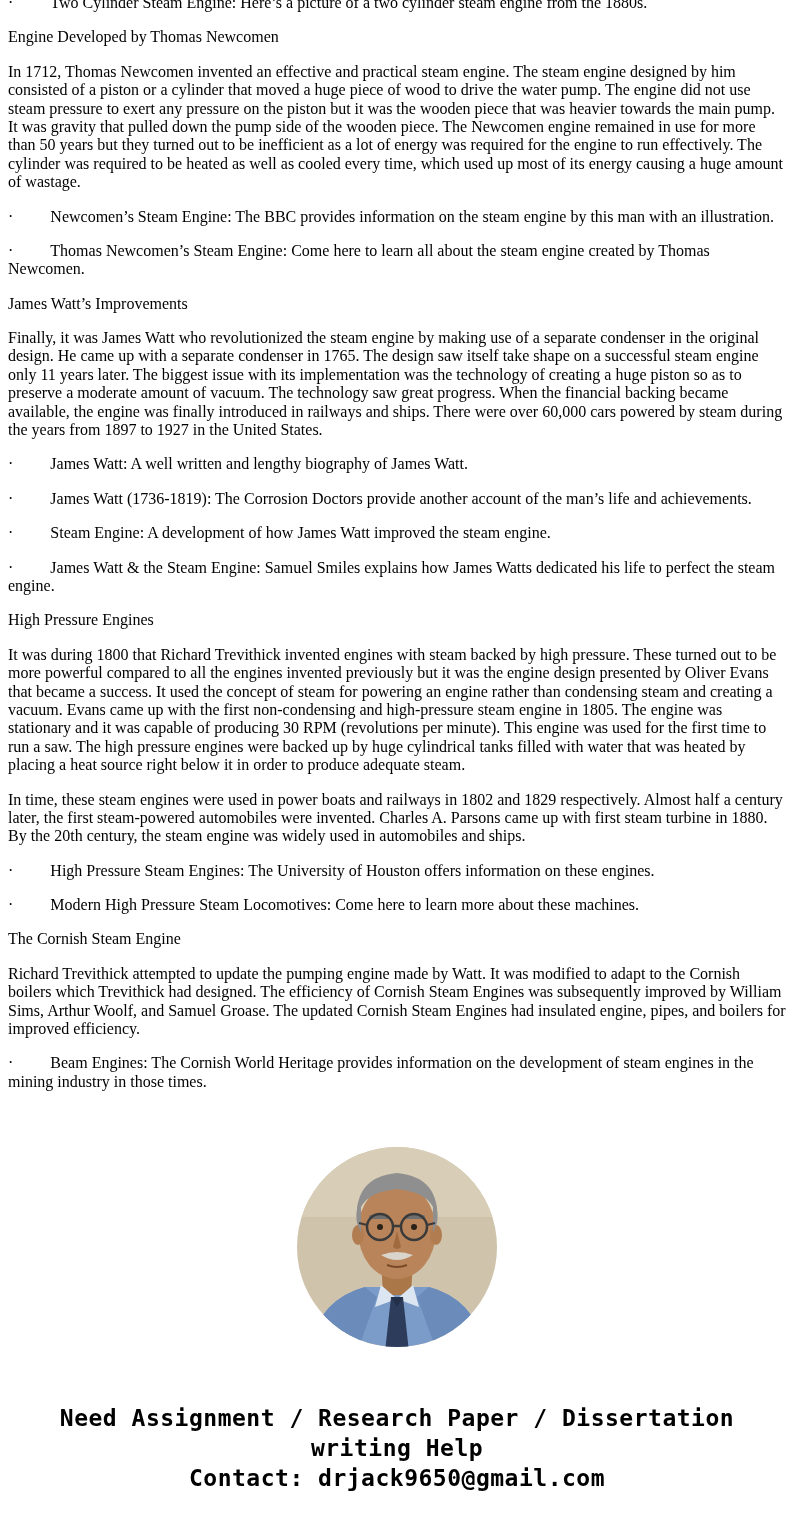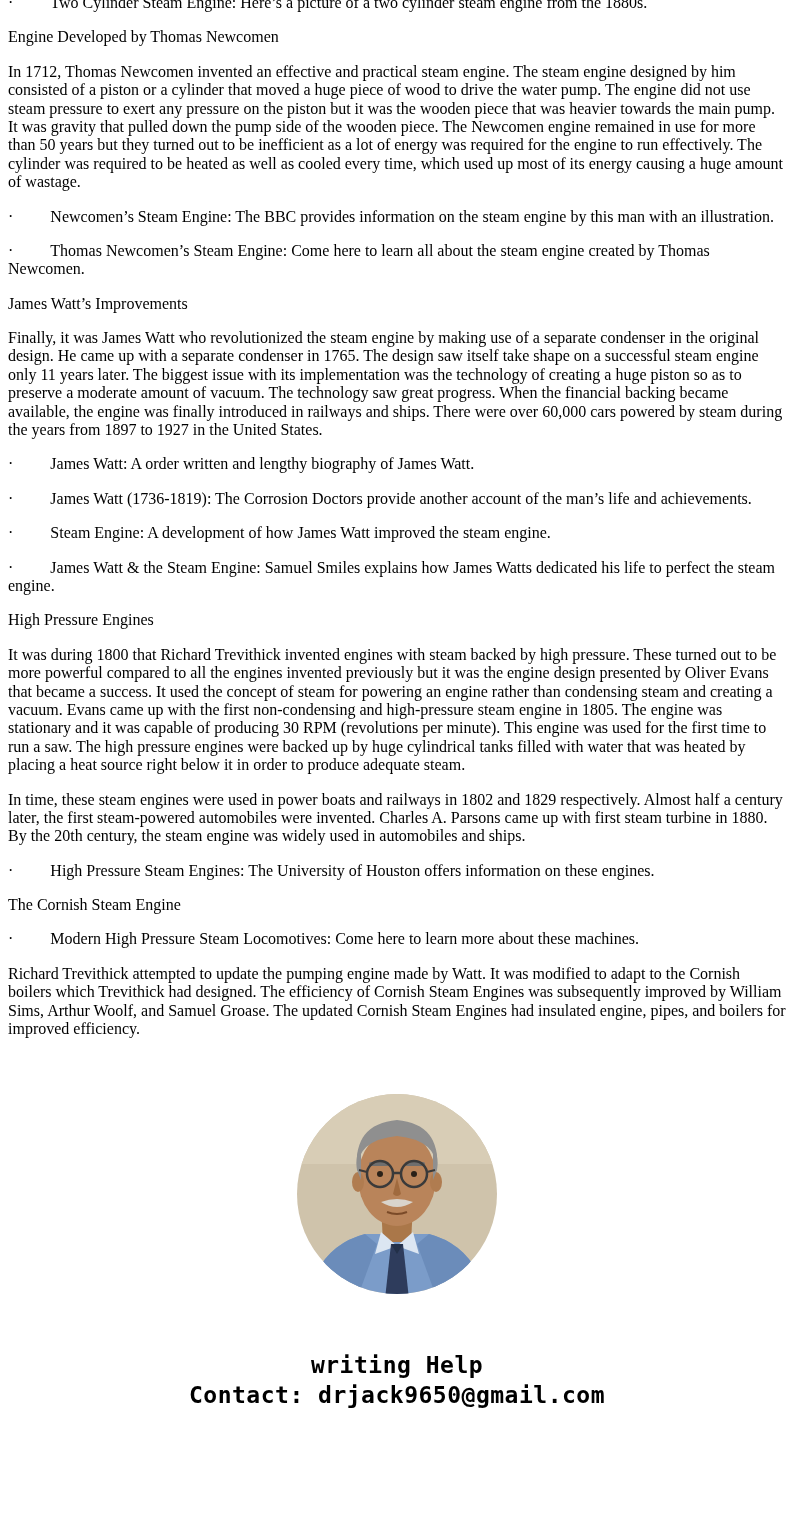--- a/index.html
+++ b/index.html
@@ -66,43 +66,44 @@
   <p class="para">In 1712, Thomas Newcomen invented an effective and practical steam engine. The steam engine designed by him consisted of a piston or a cylinder that moved a huge piece of wood to drive the water pump. The engine did not use steam pressure to exert any pressure on the piston but it was the wooden piece that was heavier towards the main pump. It was gravity that pulled down the pump side of the wooden piece. The Newcomen engine remained in use for more than 50 years but they turned out to be inefficient as a lot of energy was required for the engine to run effectively. The cylinder was required to be heated as well as cooled every time, which used up most of its energy causing a huge amount of wastage.</p>
 
   <p class="para bullet"><span class="marker">·</span><span class="gap"></span><span>Newcomen’s Steam Engine: The BBC provides information on the steam engine by this man with an illustration.</span></p>
 
   <p class="para bullet"><span class="marker">·</span><span class="gap"></span><span>Thomas Newcomen’s Steam Engine: Come here to learn all about the steam engine created by Thomas Newcomen.</span></p>
 
   <p class="para">James Watt’s Improvements</p>
 
   <p class="para">Finally, it was James Watt who revolutionized the steam engine by making use of a separate condenser in the original design. He came up with a separate condenser in 1765. The design saw itself take shape on a successful steam engine only 11 years later. The biggest issue with its implementation was the technology of creating a huge piston so as to preserve a moderate amount of vacuum. The technology saw great progress. When the financial backing became available, the engine was finally introduced in railways and ships. There were over 60,000 cars powered by steam during the years from 1897 to 1927 in the United States.</p>
 
-  <p class="para bullet"><span class="marker">·</span><span class="gap"></span><span>James Watt: A order written and lengthy biography of James Watt.</span></p>
+  <p class="para bullet"><span class="marker">·</span><span class="gap"></span><span>James Watt: A well written and lengthy biography of James Watt.</span></p>
 
   <p class="para bullet"><span class="marker">·</span><span class="gap"></span><span>James Watt (1736-1819): The Corrosion Doctors provide another account of the man’s life and achievements.</span></p>
 
   <p class="para bullet"><span class="marker">·</span><span class="gap"></span><span>Steam Engine: A development of how James Watt improved the steam engine.</span></p>
 
   <p class="para bullet"><span class="marker">·</span><span class="gap"></span><span>James Watt &amp; the Steam Engine: Samuel Smiles explains how James Watts dedicated his life to perfect the steam engine.</span></p>
 
   <p class="para">High Pressure Engines</p>
 
   <p class="para">It was during 1800 that Richard Trevithick invented engines with steam backed by high pressure. These turned out to be more powerful compared to all the engines invented previously but it was the engine design presented by Oliver Evans that became a success. It used the concept of steam for powering an engine rather than condensing steam and creating a vacuum. Evans came up with the first non-condensing and high-pressure steam engine in 1805. The engine was stationary and it was capable of producing 30 RPM (revolutions per minute). This engine was used for the first time to run a saw. The high pressure engines were backed up by huge cylindrical tanks filled with water that was heated by placing a heat source right below it in order to produce adequate steam.</p>
 
   <p class="para">In time, these steam engines were used in power boats and railways in 1802 and 1829 respectively. Almost half a century later, the first steam-powered automobiles were invented. Charles A. Parsons came up with first steam turbine in 1880. By the 20th century, the steam engine was widely used in automobiles and ships.</p>
 
   <p class="para bullet"><span class="marker">·</span><span class="gap"></span><span>High Pressure Steam Engines: The University of Houston offers information on these engines.</span></p>
 
+  <p class="para bullet"><span class="marker">·</span><span class="gap"></span><span>Modern High Pressure Steam Locomotives: Come here to learn more about these machines.</span></p>
+
   <p class="para">The Cornish Steam Engine</p>
-
-  <p class="para bullet"><span class="marker">·</span><span class="gap"></span><span>Modern High Pressure Steam Locomotives: Come here to learn more about these machines.</span></p>
 
   <p class="para">Richard Trevithick attempted to update the pumping engine made by Watt. It was modified to adapt to the Cornish boilers which Trevithick had designed. The efficiency of Cornish Steam Engines was subsequently improved by William Sims, Arthur Woolf, and Samuel Groase. The updated Cornish Steam Engines had insulated engine, pipes, and boilers for improved efficiency.</p>
 
 
+  <p class="para bullet"><span class="marker">·</span><span class="gap"></span><span>Beam Engines: The Cornish World Heritage provides information on the development of steam engines in the mining industry in those times.</span></p>
 
   <div class="photo-wrap">
     <svg viewBox="0 0 200 200" aria-hidden="true">
       <defs>
         <clipPath id="circleClip">
             <circle cx="100" cy="100" r="100"></circle>
           </clipPath>
       </defs>
       <g clip-path="url(#circleClip)">
         <rect x="0" y="0" width="200" height="200" fill="#cfc3ab"></rect>
@@ -144,17 +145,18 @@
         <path d="M100 84 L96 100 Q100 104 104 100 Z" fill="#a06a3e"></path>
 
         <path d="M84 108 Q100 118 116 108 Q100 102 84 108 Z" fill="#d9d4cc"></path>
 
         <path d="M90 118 Q100 122 110 118" stroke="#7a4a28" stroke-width="2" fill="none"></path>
       </g>
     </svg>
   </div>
 
   <div class="footer">
+    <div class="footer-line">Need Assignment / Research Paper / Dissertation</div>
     <div class="footer-line">writing Help</div>
     <div class="footer-line">Contact: drjack9650@gmail.com</div>
   </div>
 
 </div>
 
 </body></html>

